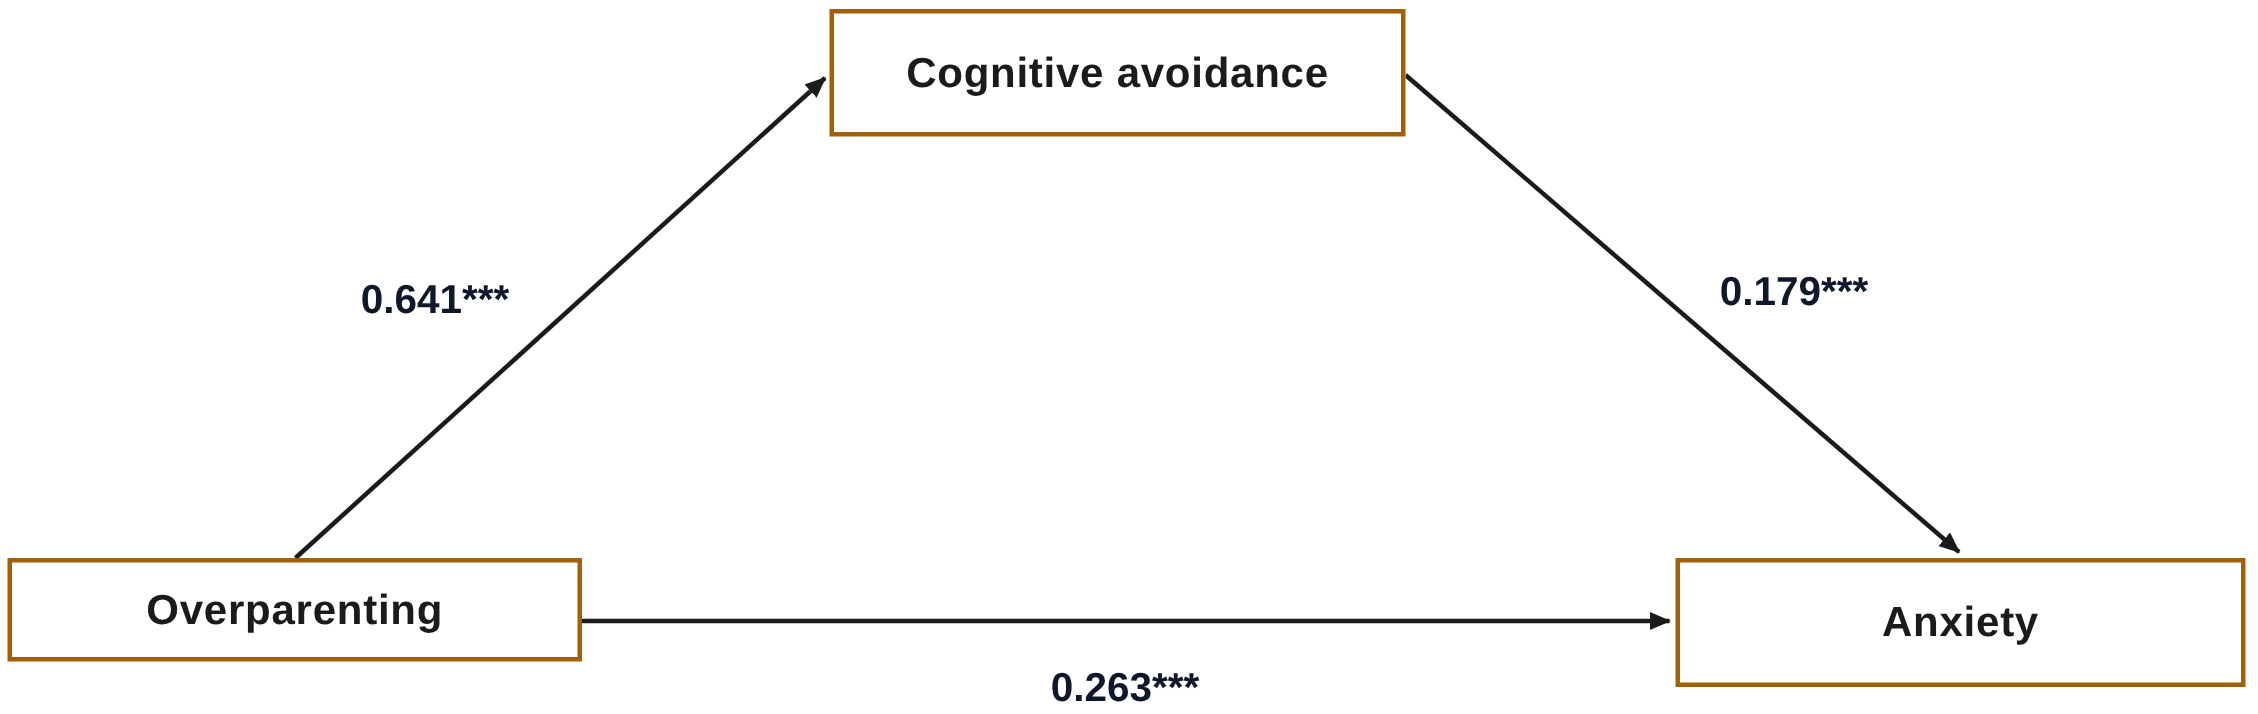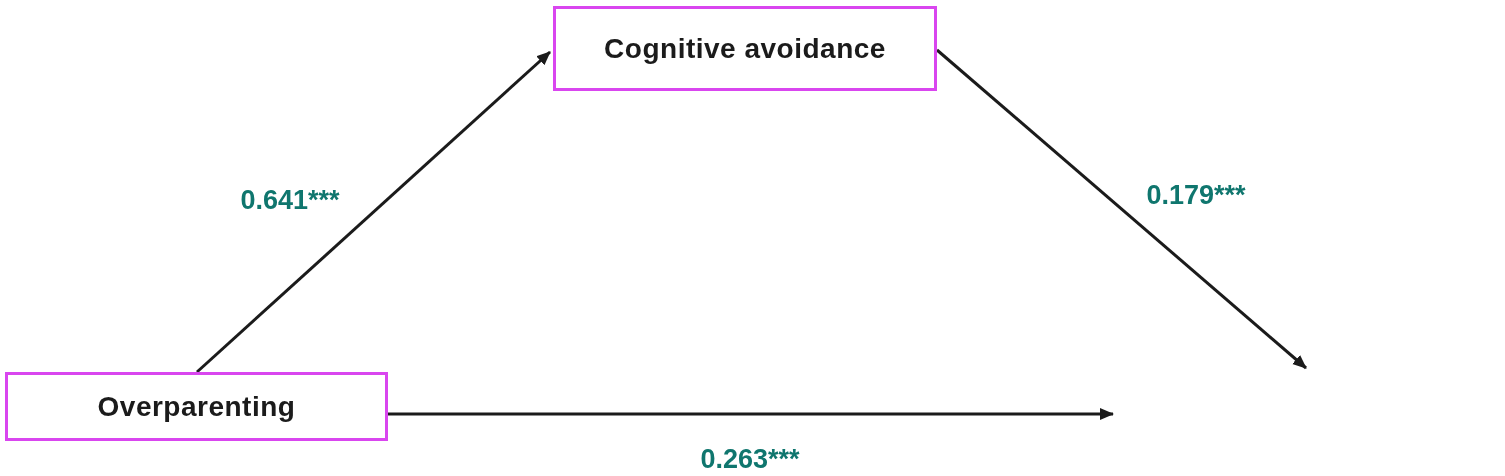--- a/index.html
+++ b/index.html
@@ -18,38 +18,38 @@
   .arrow-layer {
     position: absolute;
     left: 0;
     top: 0;
     width: 1505px;
     height: 476px;
   }
   .node-box {
     position: absolute;
     box-sizing: border-box;
-    border: 3px solid #d946ef;
+    border: 3px solid #a16207;
     background: #ffffff;
     display: flex;
     align-items: center;
     justify-content: center;
   }
   .node-label {
     font-size: 28px;
     font-weight: bold;
     color: #1b1b1b;
     letter-spacing: 0.5px;
     white-space: nowrap;
   }
   .coef-label {
     position: absolute;
     font-size: 27px;
     font-weight: bold;
-    color: #0f766e;
+    color: #0f172a;
     white-space: nowrap;
     transform: translate(-50%, -50%);
   }
   #node-mediator  { left: 553px;  top: 6px;   width: 384px; height: 85px; }
   #node-predictor { left: 5px;    top: 372px; width: 383px; height: 69px; }
   #node-outcome   { left: 1117px; top: 372px; width: 380px; height: 86px; }
   #coef-a { left: 290px;  top: 200px; }
   #coef-b { left: 1196px; top: 195px; }
   #coef-c { left: 750px;  top: 459px; }
 </style>
@@ -73,20 +73,23 @@
   </svg>
 
   <div id="node-mediator" class="node-box">
     <span class="node-label">Cognitive avoidance</span>
   </div>
 
   <div id="node-predictor" class="node-box">
     <span class="node-label">Overparenting</span>
   </div>
 
+  <div id="node-outcome" class="node-box">
+    <span class="node-label">Anxiety</span>
+  </div>
 
   <div id="coef-a" class="coef-label">0.641***</div>
 
   <div id="coef-b" class="coef-label">0.179***</div>
 
   <div id="coef-c" class="coef-label">0.263***</div>
 
 </div>
 
 </body></html>

